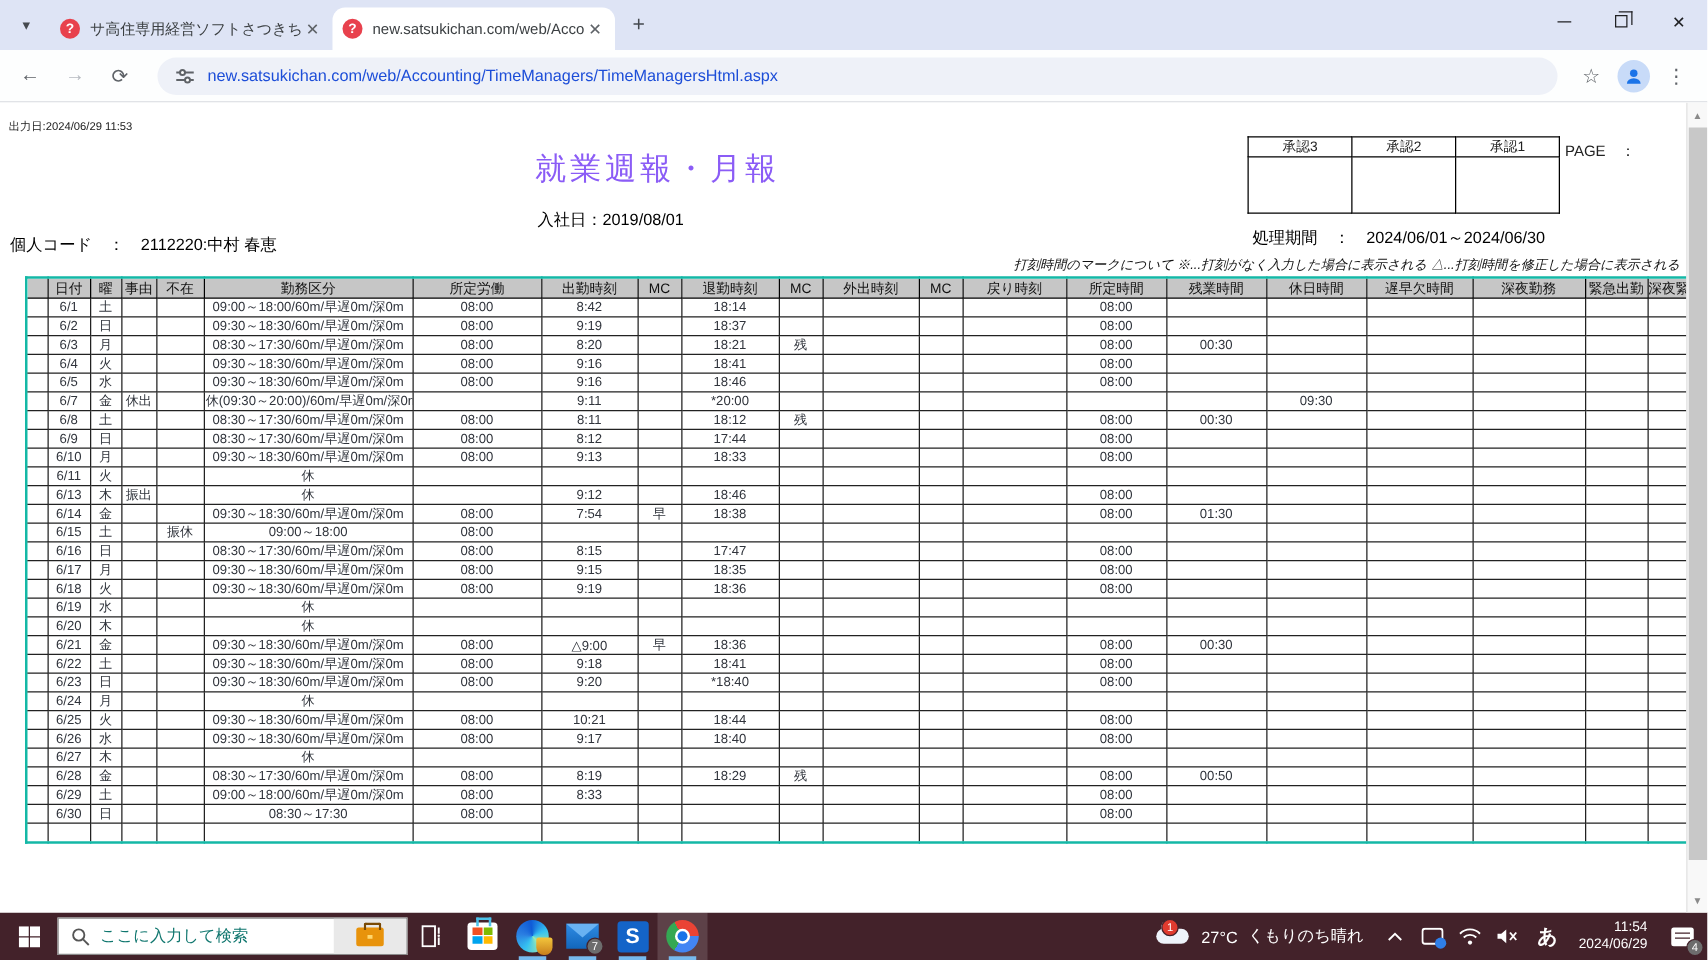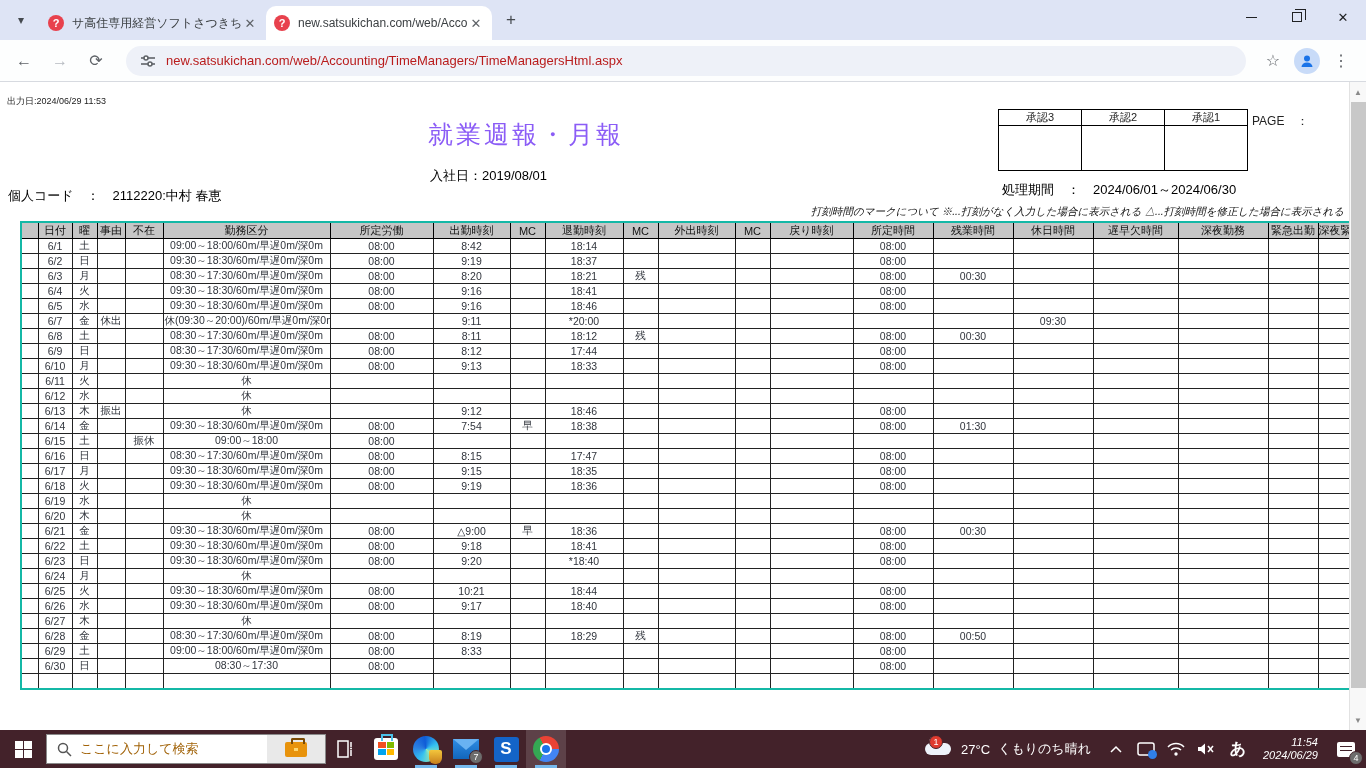--- a/index.html
+++ b/index.html
@@ -19,21 +19,21 @@
   .winbtn { width:46px; height:34px; display:flex; align-items:center; justify-content:center; color:#202124; font-size:13px; }
   .restore-glyph { width:10px; height:10px; border:1px solid #202124; position:relative; }
   .restore-glyph:before { content:""; position:absolute; left:2px; top:-4px; width:10px; height:10px; border:1px solid #202124; border-left:none; border-bottom:none; }
   .min-glyph { width:11px; height:1px; background:#202124; }
 
   .toolbar { height:42px; background:#fdfefe; display:flex; align-items:center; padding:0 10px; border-bottom:1px solid #d7dae0; flex:none; }
   .navbtn { width:28px; height:28px; display:flex; align-items:center; justify-content:center; font-size:16px; color:#5f6368; margin-right:8px; }
   .navbtn.disabled { color:#b6bac0; }
   .urlbar { flex:1; height:30px; background:#eef1f8; border-radius:15px; display:flex; align-items:center; padding:0 14px; margin:0 8px; }
   .urlbar .siteinfo { color:#5f6368; margin-right:10px; display:flex; }
-  .urlbar .url { font-size:13px; color:#b91c1c; }
+  .urlbar .url { font-size:13px; color:#1d4ed8; }
   .toolbtn { width:30px; height:30px; display:flex; align-items:center; justify-content:center; color:#5f6368; font-size:16px; margin-left:4px; }
   .avatar { width:26px; height:26px; border-radius:50%; background:#c8dbf8; display:flex; align-items:center; justify-content:center; }
   .avatar svg { display:block; }
 
   
   .page { position:relative; height:648px; background:#fff; overflow:hidden; color:#000; flex:none; }
   .print-date { position:absolute; left:7px; top:13px; font-size:9px; color:#222; }
   .doc-title { position:absolute; left:428px; top:36px; font-size:25px; letter-spacing:3px; color:#8b5cf6; }
   .approval-tbl { position:absolute; left:998px; top:27px; border-collapse:collapse; }
   .approval-tbl th { width:83px; height:16px; border:1px solid #000; font-weight:normal; font-size:11px; color:#222; }
@@ -53,21 +53,21 @@
   .sb-arrow { position:absolute; left:0; width:16px; height:16px; display:flex; align-items:center; justify-content:center; color:#8a8a8a; font-size:8px; }
   .sb-arrow.up { top:2px; }
   .sb-arrow.down { bottom:2px; }
   .sb-thumb { position:absolute; left:1px; top:20px; width:15px; height:586px; background:#c8c8c8; }
 
   
   .taskbar { height:38px; background:#43222a; display:flex; align-items:center; color:#fff; flex:none; }
   .tb-start { width:46px; height:38px; display:flex; align-items:center; justify-content:center; }
   .tb-search { width:280px; height:30px; background:#fff; display:flex; align-items:center; border:1px solid #8a8a8a; }
   .tb-search .mag { margin:0 8px 0 10px; display:flex; }
-  .tb-search .ph { font-size:13px; color:#a16207; flex:1; }
+  .tb-search .ph { font-size:13px; color:#0f766e; flex:1; }
   .briefcase-seg { width:58px; height:28px; background:#e9e9e9; display:flex; align-items:center; justify-content:center; }
   .bc-body { width:22px; height:15px; background:#e8930c; border-radius:2px; position:relative; }
   .bc-body:before { content:""; position:absolute; left:6px; top:-4px; width:10px; height:4px; border:2px solid #7a4a05; border-bottom:none; border-radius:2px 2px 0 0; }
   .bc-body:after { content:""; position:absolute; left:9px; top:6px; width:4px; height:3px; background:#ffd76e; }
   .tb-btn { width:40px; height:38px; display:flex; align-items:center; justify-content:center; position:relative; }
   .tb-btn.running:after { content:""; position:absolute; bottom:0; left:9px; right:9px; height:3px; background:#76b9ed; }
   .tb-btn.active-app { background:rgba(255,255,255,0.14); }
   .badge { position:absolute; min-width:14px; height:14px; border-radius:7px; background:#6d6d6d; color:#fff; font-size:9px; display:flex; align-items:center; justify-content:center; border:1px solid #43222a; }
   .badge.red { background:#e03b2f; }
   .store-icon { width:24px; height:22px; background:#fff; border-radius:3px; position:relative; }
@@ -84,21 +84,21 @@
   .chrome-icon:before { content:""; position:absolute; left:7px; top:7px; width:12px; height:12px; border-radius:50%; background:#fff; }
   .chrome-icon:after { content:""; position:absolute; left:9px; top:9px; width:8px; height:8px; border-radius:50%; background:#1a73e8; }
   .tray { display:flex; align-items:center; margin-left:auto; height:38px; }
   .weather { display:flex; align-items:center; padding:0 10px; height:38px; position:relative; }
   .cloud { width:26px; height:12px; background:#eef3fa; border-radius:8px; position:relative; margin-right:10px; }
   .cloud:before { content:""; position:absolute; left:4px; top:-7px; width:12px; height:12px; border-radius:50%; background:#eef3fa; }
   .weather .badge { left:14px; top:5px; }
   .weather-text { font-size:13px; }
   .tray-ico { width:26px; height:38px; display:flex; align-items:center; justify-content:center; position:relative; margin:0 2px; }
   .ime { font-size:16px; font-weight:bold; width:30px; text-align:center; }
-  .clock { font-size:11px; text-align:right; line-height:13px; padding:0 8px;font-style:italic; }
+  .clock { font-size:11px; text-align:right; line-height:13px; padding:0 8px; }
   .notif { width:40px; height:38px; display:flex; align-items:center; justify-content:center; position:relative; }
   .notif .badge { right:3px; bottom:3px; }
   .notif-glyph { width:18px; height:15px; background:#fff; border-radius:2px; position:relative; }
   .notif-glyph:before { content:""; position:absolute; left:3px; top:4px; width:12px; height:1.5px; background:#43222a; box-shadow:0 4px 0 #43222a; }
   .blue-dot { position:absolute; right:2px; bottom:9px; width:9px; height:9px; border-radius:50%; background:#2f7fe8; }
 </style>
 </head>
 <body>
 
 <div class="screen">
@@ -437,43 +437,20 @@
             <td></td>
             <td></td>
             <td></td>
             <td></td>
             <td></td>
           </tr>
           <tr>
             <td></td>
             <td>6/11</td>
             <td>火</td>
-            <td></td>
-            <td></td>
-            <td>休</td>
-            <td></td>
-            <td></td>
-            <td></td>
-            <td></td>
-            <td></td>
-            <td></td>
-            <td></td>
-            <td></td>
-            <td></td>
-            <td></td>
-            <td></td>
-            <td></td>
-            <td></td>
-            <td></td>
-            <td></td>
-          </tr>
-          <tr>
-            <td></td>
-            <td>6/12</td>
-            <td>水</td>
             <td></td>
             <td></td>
             <td>休</td>
             <td></td>
             <td></td>
             <td></td>
             <td></td>
             <td></td>
             <td></td>
             <td></td>

